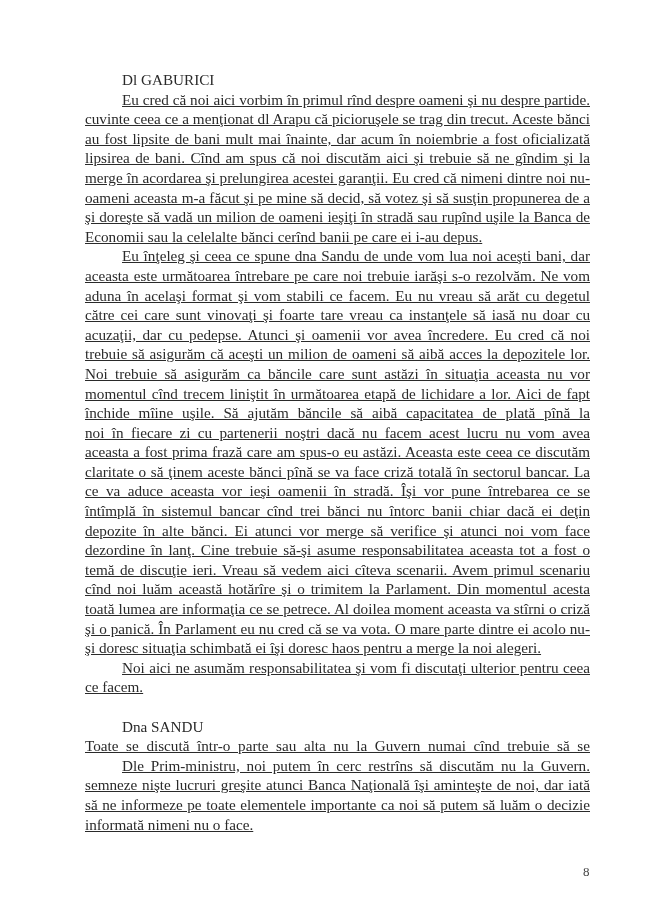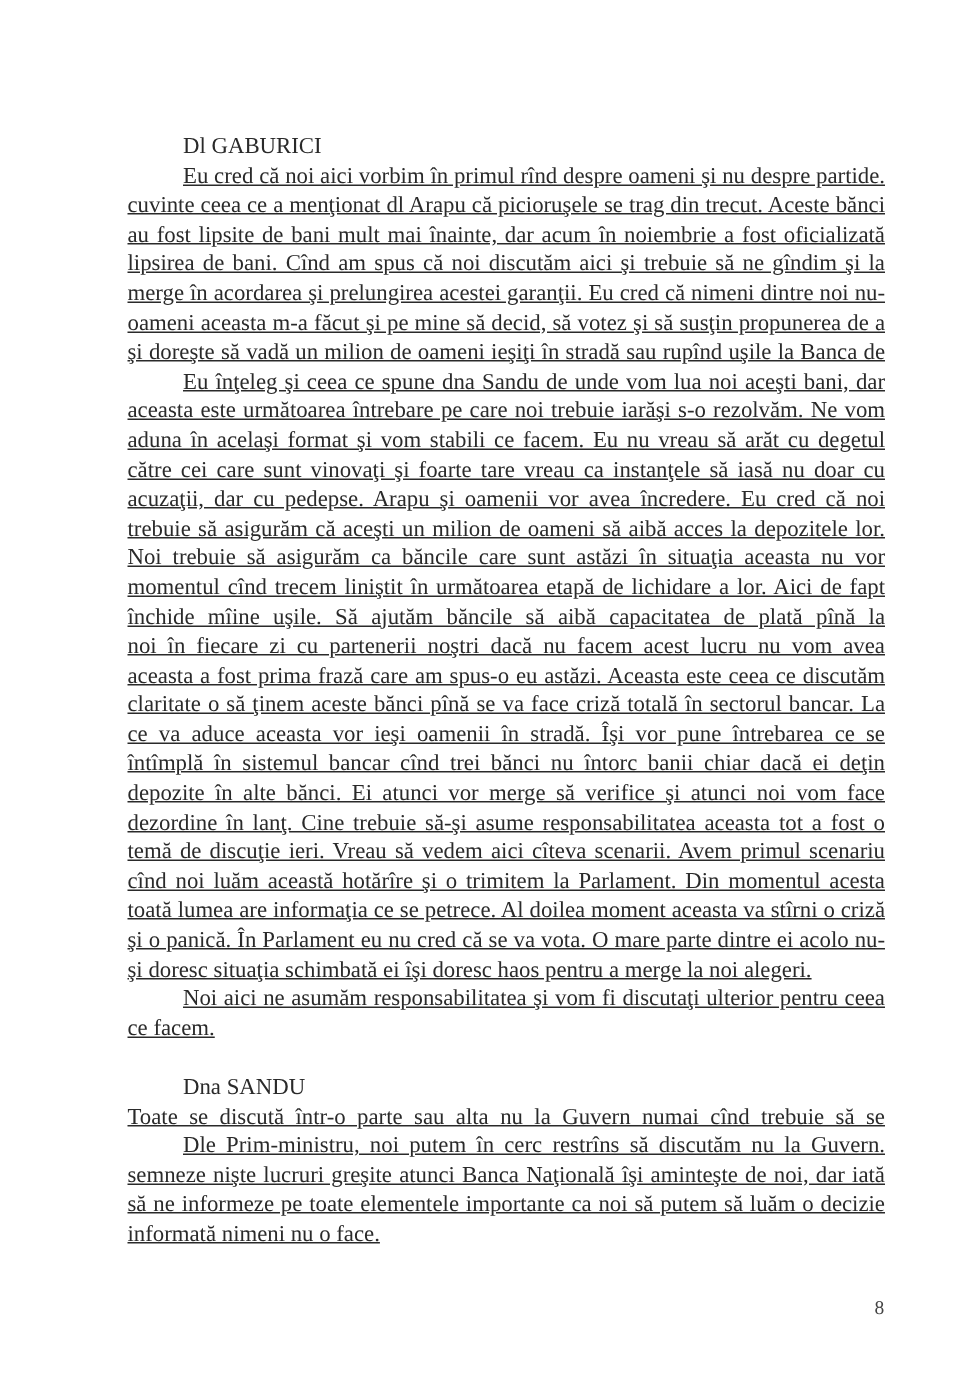--- a/index.html
+++ b/index.html
@@ -25,34 +25,35 @@
   .gap { height: 19.6px; }
   .page-number {
     position: absolute; left: 583px; top: 864px;
     font-family: "Liberation Serif", serif; font-size: 13px; color: #444;
   }
 </style>
 </head>
 <body>
 
 <div class="page">
-  <div class="text-block" id="text-block" style="top:88px;">
+  <div class="text-block" id="text-block" style="top:70px;">
       <div class="heading">Dl GABURICI</div>
       <div class="line indent">Eu cred că noi aici vorbim în primul rînd despre oameni şi nu despre partide.</div>
       <div class="line">cuvinte ceea ce a menţionat dl Arapu că picioruşele se trag din trecut. Aceste bănci</div>
       <div class="line">au fost lipsite de bani mult mai înainte, dar acum în  noiembrie a fost oficializată</div>
       <div class="line">lipsirea de bani. Cînd am spus că noi discutăm aici şi trebuie să ne gîndim şi la</div>
       <div class="line">merge în acordarea şi prelungirea acestei garanţii. Eu cred că nimeni dintre noi nu-</div>
       <div class="line">oameni aceasta m-a făcut şi pe mine să decid, să votez şi să susţin propunerea de a</div>
       <div class="line">şi doreşte să vadă un milion de oameni ieşiţi în stradă sau rupînd uşile la Banca de</div>
+      <div class="line last">Economii sau la celelalte bănci cerînd banii pe care ei i-au depus.</div>
       <div class="line indent">Eu înţeleg şi ceea ce spune dna Sandu de unde vom lua noi aceşti bani, dar</div>
       <div class="line">aceasta este următoarea întrebare pe care noi trebuie iarăşi s-o rezolvăm. Ne vom</div>
       <div class="line">aduna în acelaşi format şi vom stabili ce facem. Eu nu vreau să arăt cu degetul</div>
       <div class="line">către cei care sunt vinovaţi şi foarte tare vreau ca instanţele să iasă nu doar cu</div>
-      <div class="line">acuzaţii, dar cu pedepse. Arapu şi oamenii vor avea încredere. Eu cred că noi</div>
+      <div class="line">acuzaţii, dar cu pedepse. Atunci şi oamenii vor avea încredere. Eu cred că noi</div>
       <div class="line">trebuie să asigurăm că aceşti un milion de oameni să aibă acces la depozitele lor.</div>
       <div class="line">Noi trebuie să asigurăm ca băncile care sunt astăzi în situaţia aceasta nu vor</div>
       <div class="line">momentul cînd trecem liniştit în următoarea etapă de lichidare a lor. Aici de fapt</div>
       <div class="line">închide mîine uşile. Să ajutăm băncile să aibă capacitatea de plată pînă la</div>
       <div class="line">noi în fiecare zi cu partenerii noştri dacă nu facem acest lucru nu vom avea</div>
       <div class="line">aceasta a fost prima frază care am spus-o eu astăzi. Aceasta este ceea ce discutăm</div>
       <div class="line">claritate o să ţinem aceste bănci pînă se va face criză totală în sectorul bancar. La</div>
       <div class="line">ce va aduce aceasta vor ieşi oamenii în stradă. Îşi vor pune întrebarea ce se</div>
       <div class="line">întîmplă în sistemul bancar cînd trei bănci nu întorc banii chiar dacă ei deţin</div>
       <div class="line">depozite în alte bănci. Ei atunci vor merge să verifice şi atunci noi vom face</div>

